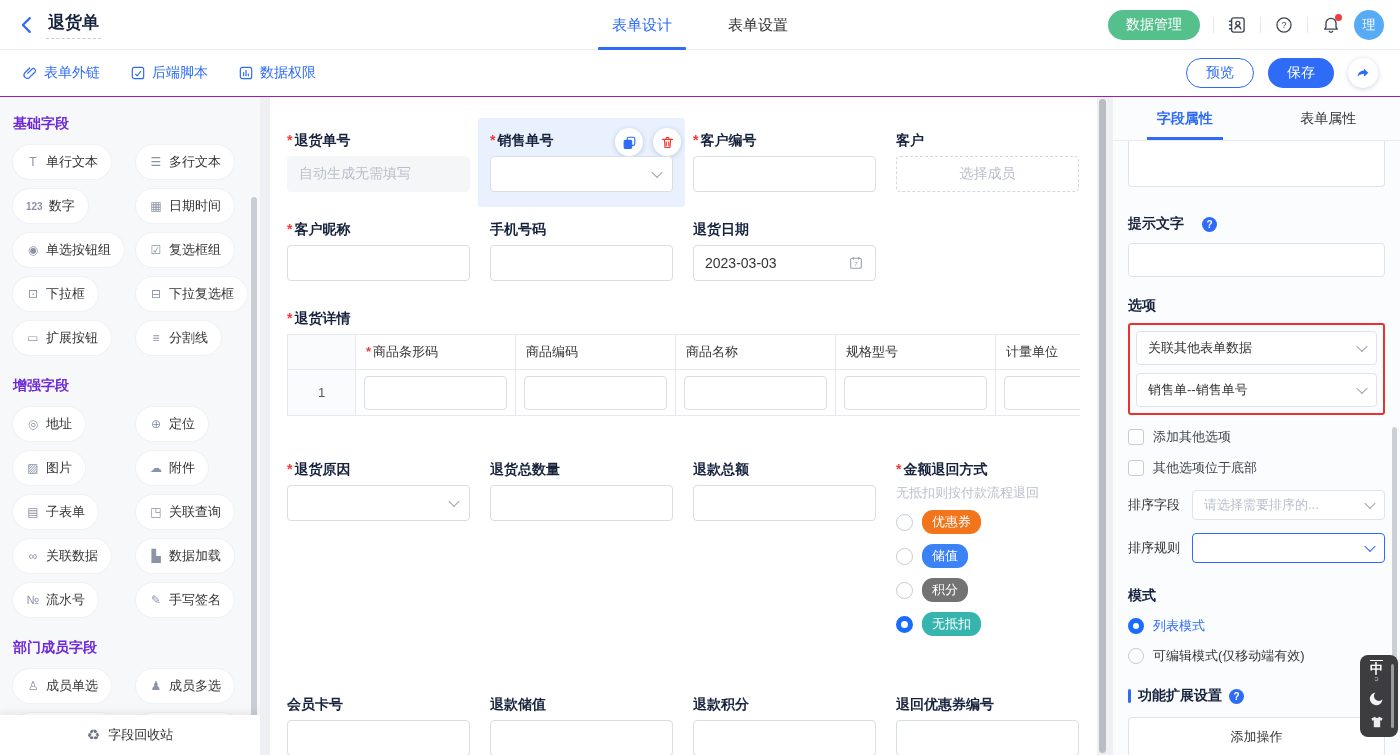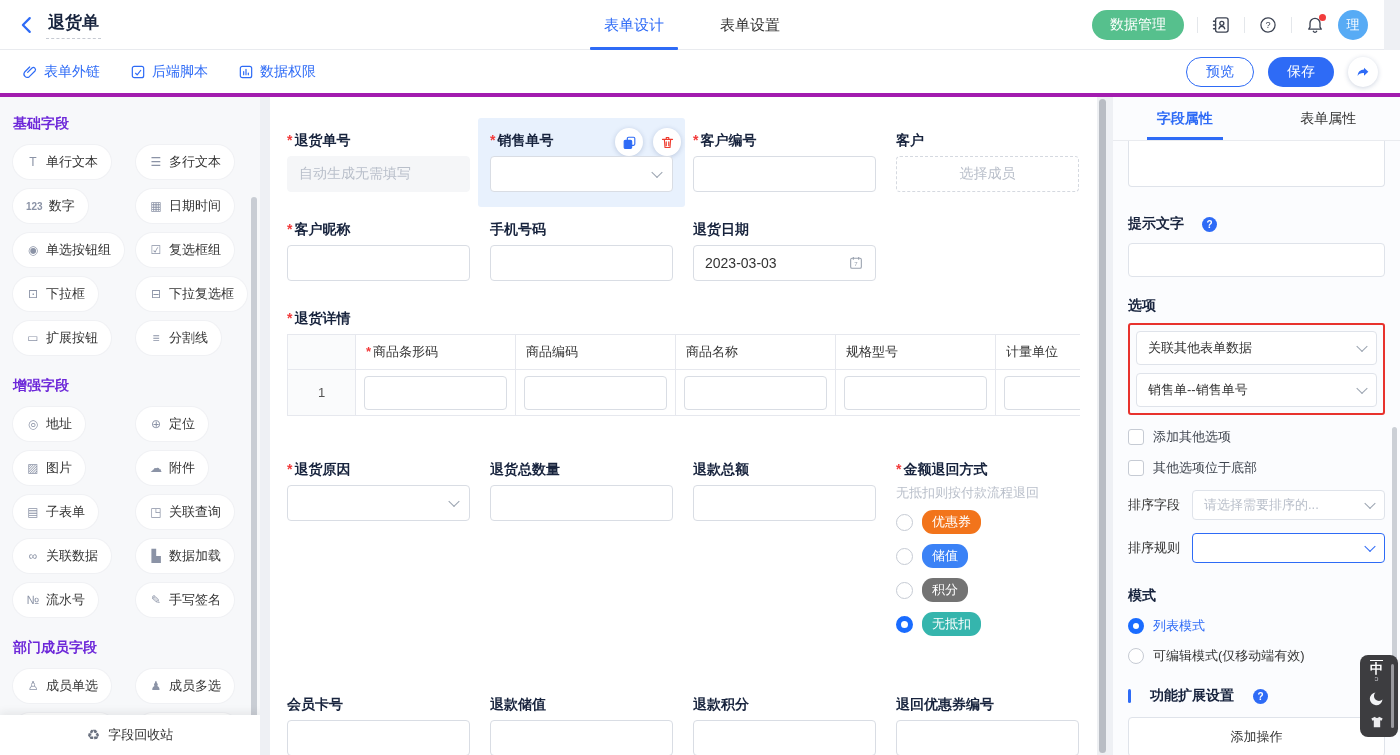--- a/index.html
+++ b/index.html
@@ -1,36 +1,36 @@
 <!DOCTYPE html>
 <html><head>
 <meta charset="utf-8">
 <style>
   *{margin:0;padding:0;box-sizing:border-box;font-family:"Liberation Sans","DejaVu Sans",sans-serif;}
   html,body{width:1400px;height:755px;overflow:hidden;}
   .app{position:relative;width:1400px;height:755px;background:#eef0f4;color:#333;overflow:hidden;}
 
   
-  .topbar{position:absolute;top:0;left:0;right:16px;height:50px;background:#fff;border-bottom:1px solid #e9ebef;display:flex;align-items:center;padding:0 16px;z-index:6;}
+  .topbar{position:absolute;top:0;left:0;right:0;height:50px;background:#fff;border-bottom:1px solid #e9ebef;display:flex;align-items:center;padding:0 16px;z-index:6;}
   .tb-left{display:flex;align-items:center;gap:8px;}
   .back{display:flex;align-items:center;cursor:pointer;}
   .title{font-size:17px;font-weight:bold;color:#17233d;border-bottom:1px dashed #c6cad2;padding:0 2px 4px;}
   .tb-tabs{position:absolute;left:50%;top:0;transform:translateX(-50%);display:flex;gap:56px;height:50px;}
   .ttab{display:flex;align-items:center;font-size:15px;color:#333;cursor:pointer;position:relative;}
   .ttab.active{color:#2e6bf6;}
   .ttab.active::after{content:"";position:absolute;left:-14px;right:-14px;bottom:0;height:3px;background:#2e6bf6;border-radius:1px;}
   .tb-right{margin-left:auto;display:flex;align-items:center;gap:13px;}
   .btn-green{height:30px;padding:0 18px;border:none;border-radius:15px;background:#56c08d;color:#fff;font-size:14px;cursor:pointer;}
   .vdiv{width:1px;height:16px;background:#e4e7eb;}
   .hicon{display:flex;align-items:center;cursor:pointer;position:relative;}
   .bell-dot{position:absolute;top:-1px;right:-1px;width:7px;height:7px;border-radius:50%;background:#f23c3c;}
   .avatar{width:30px;height:30px;border-radius:50%;background:#57abf5;color:#fff;display:flex;align-items:center;justify-content:center;font-size:13px;cursor:pointer;}
 
   
-  .subbar{position:absolute;top:50px;left:0;right:0;height:47px;background:#fff;border-bottom:4px solid #a21caf;display:flex;align-items:center;padding:0 22px;z-index:5;}
+  .subbar{position:absolute;top:50px;left:0;right:0;height:47px;background:#fff;border-bottom:1px solid #a21caf;display:flex;align-items:center;padding:0 22px;z-index:5;}
   .slinks{display:flex;gap:30px;}
   .slink{display:flex;align-items:center;gap:6px;color:#2e6bf6;font-size:14px;cursor:pointer;}
   .sb-right{margin-left:auto;display:flex;align-items:center;gap:14px;}
   .btn-outline{height:30px;padding:0 19px;border-radius:15px;border:1px solid #2e6bf6;color:#2e6bf6;background:#fff;font-size:14px;cursor:pointer;}
   .btn-primary{height:30px;padding:0 19px;border-radius:15px;border:none;background:#2e6bf6;color:#fff;font-size:14px;cursor:pointer;}
   .btn-share{width:30px;height:30px;border-radius:50%;background:#fff;box-shadow:0 1px 5px rgba(31,57,112,.22);display:flex;align-items:center;justify-content:center;cursor:pointer;}
 
   
   .sidebar{position:absolute;left:0;top:97px;bottom:0;width:260px;background:#f7f8fa;padding:18px 0 0 13px;overflow:hidden;}
   .sec-title{font-size:14px;font-weight:bold;color:#6d28d9;margin-bottom:12px;}
@@ -96,21 +96,21 @@
   .chkrow{display:flex;align-items:center;gap:9px;margin-top:13px;font-size:13px;color:#404650;cursor:pointer;}
   .chk{width:16px;height:16px;border:1px solid #c6cbd4;border-radius:3px;background:#fff;flex:none;}
   .formrow{display:flex;align-items:center;margin-top:13px;gap:8px;}
   .formrow .lbl{font-size:13px;color:#333;width:56px;flex:none;}
   .formrow .pselect{flex:1;height:30px;}
   .prad{display:flex;align-items:center;gap:9px;margin-top:12px;font-size:13px;color:#333;cursor:pointer;}
   .prad:first-of-type{margin-top:14px;}
   .pradio{width:16px;height:16px;border-radius:50%;border:1px solid #c6cbd4;background:#fff;flex:none;}
   .pradio.sel{border:5px solid #1a6cff;}
   .prad.on .lab{color:#2e6bf6;}
-  .exthead{display:flex;align-items:center;gap:19px;margin-top:22px;}
+  .exthead{display:flex;align-items:center;gap:7px;margin-top:22px;}
   .extbar{width:3px;height:14px;background:#2e6bf6;border-radius:2px;}
   .exttitle{font-size:14px;font-weight:bold;color:#17233d;}
   .addbtn{margin-top:12px;width:100%;height:40px;border:1px solid #dfe3ea;border-radius:4px;background:#fff;font-size:13px;color:#333;cursor:pointer;}
   .panel-scroll{position:absolute;right:3px;top:330px;width:5px;height:280px;border-radius:3px;background:#ccd0d6;}
 
   
   .fwidget{position:absolute;right:2px;top:655px;width:38px;height:82px;background:#3d3d40;border-radius:8px;display:flex;flex-direction:column;align-items:center;justify-content:space-between;padding:7px 9px 7px 4px;z-index:9;}
   .fw-scroll{position:absolute;right:4px;top:9px;bottom:9px;width:3px;background:#98989d;border-radius:2px;}
   .fw-lang{color:#fff;font-size:13px;font-weight:bold;line-height:13px;text-decoration:overline;}
   .fw-sub{color:#bdbdc2;font-size:8px;line-height:7px;}

